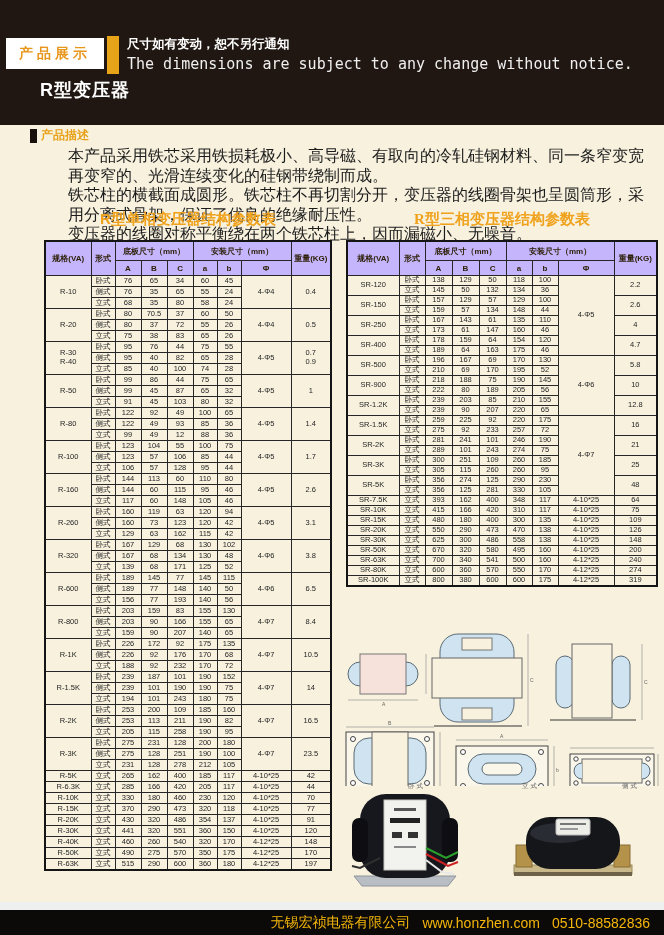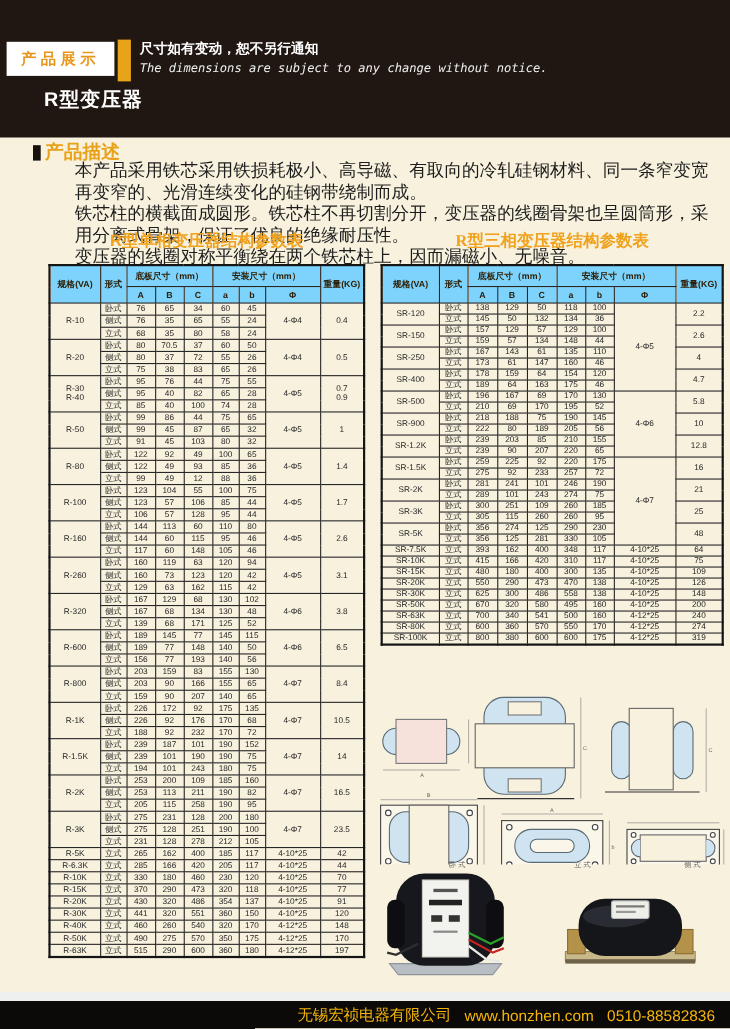--- a/index.html
+++ b/index.html
@@ -5,40 +5,40 @@
   html,body{margin:0;padding:0;background:#d8d2c2;}
   #canvas{position:relative;width:664px;height:935px;background:#f7f1de;overflow:hidden;
           font-family:"Liberation Sans",sans-serif;padding-left:16px;}
   
   .top-band{position:absolute;left:0;top:0;width:664px;height:125px;background:#201712;}
   .badge-box{position:absolute;left:6px;top:38px;width:98px;height:31px;background:#ffffff;
              display:flex;align-items:center;justify-content:center;}
   .badge-box span{color:#e8971d;font-weight:bold;font-size:14px;letter-spacing:4px;}
   .ybar{position:absolute;left:107px;top:36px;width:12px;height:38px;background:#e8a418;}
   .notice-cn{position:absolute;left:127px;top:36px;color:#ffffff;font-size:12.5px;font-weight:bold;}
-  .notice-en{position:absolute;left:127px;top:55px;color:#efefef;font-size:11px;
-             font-family:"DejaVu Sans Mono",monospace;font-style:italic;}
+  .notice-en{position:absolute;left:127px;top:55px;color:#efefef;font-size:15px;
+             font-family:"DejaVu Sans Mono",monospace;}
   .main-title{position:absolute;left:40px;top:78px;color:#ffffff;font-size:18px;font-weight:bold;
               letter-spacing:1px;}
   
   .desc-head{position:absolute;left:30px;top:127px;display:flex;align-items:center;}
   .desc-bar{width:7px;height:14px;background:#17100b;margin-right:4px;}
-  .desc-head b{color:#e8a21a;font-size:17px;}
+  .desc-head b{color:#e8a21a;font-size:12px;}
   .desc-text{position:absolute;left:68px;top:146px;width:578px;font-size:16px;color:#1c1c1c;
              line-height:19.5px;}
   
   .tbl-title{position:absolute;top:210px;text-align:center;color:#f0a21c;font-weight:bold;font-size:15px;}
   #title-single{left:44px;width:288px;}
   #title-three{left:346px;width:312px;font-family:Liberation Serif, serif;}
   
   table{border-collapse:collapse;table-layout:fixed;position:absolute;border:2px solid #151515;}
   #tbl-single{left:44px;top:240px;width:288px;}
   #tbl-three{left:346px;top:240px;width:312px;}
   th,td{border:1px solid #262626;text-align:center;padding:0 1px;overflow:hidden;}
-  thead th{background:#7dd3fc;color:#2e2008;font-size:8px;font-weight:bold;}
+  thead th{background:#c4b5fd;color:#2e2008;font-size:8px;font-weight:bold;}
   thead tr:first-child th{height:18px;}
   thead tr:last-child th{height:14px;}
   td{font-size:7.5px;color:#1f1f1f;line-height:1.15;white-space:pre-line;}
   #tbl-single td{height:10px;}
   #tbl-three td{height:9px;}
   .cell-model{font-size:7.5px;}
   
   #diagrams{position:absolute;left:344px;top:628px;}
   .fig-label{position:absolute;top:782px;font-size:6.5px;color:#666;letter-spacing:2px;}
   #fig-label-0{left:408px;} #fig-label-1{left:522px;} #fig-label-2{left:622px;}

